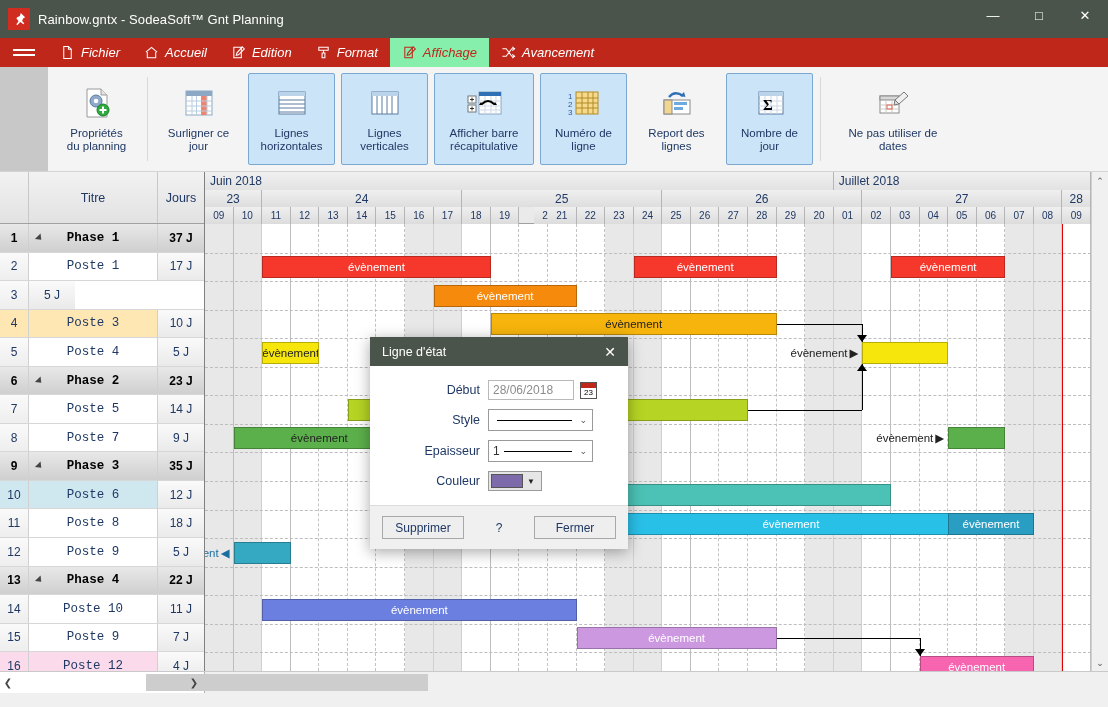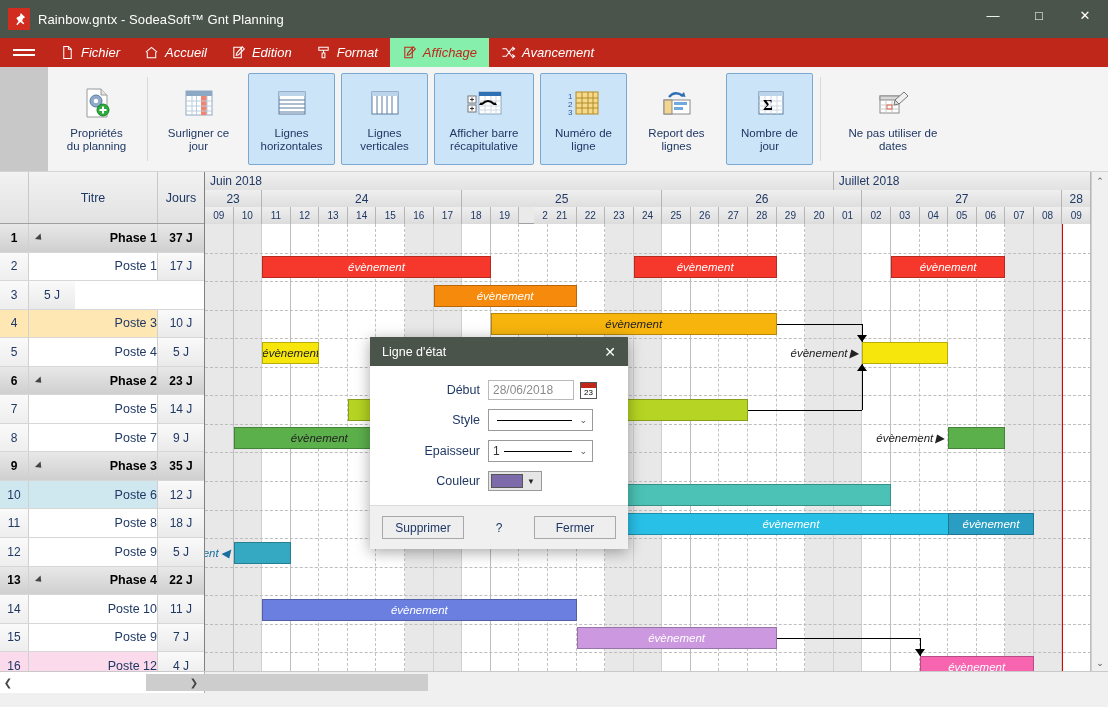--- a/index.html
+++ b/index.html
@@ -74,22 +74,22 @@
   #gh-num { width:29px; border-right:1px solid #c8c8c8; }
   #gh-title { flex:1; display:flex; align-items:center; justify-content:center;
               border-right:1px solid #c8c8c8; font-size:12.5px; }
   #gh-days { width:46px; display:flex; align-items:center; justify-content:center;
              font-size:12.5px; }
   #grid-rows { flex:1; overflow:hidden; }
   .grow { height:28.55px; display:flex; border-bottom:1px solid #d7d7d7; }
   .gc-num { width:29px; display:flex; align-items:center; justify-content:center;
             font-size:12px; border-right:1px solid #d0d0d0;
             background:linear-gradient(#fafafa,#eeeeee); }
-  .gc-title { flex:1; display:flex; align-items:center; justify-content:flex-end;
-              font-size:12.5px; border-right:1px solid #d0d0d0; position:relative; }
+  .gc-title { flex:1; display:flex; align-items:center; justify-content:center;
+              font-size:12.5px; border-right:1px solid #d0d0d0; position:relative;font-family:Liberation Mono, monospace; }
   .gc-days { width:46px; display:flex; align-items:center; justify-content:center;
              font-size:12px; background:linear-gradient(#fafafa,#eaeaea); }
   .grow.phase .gc-num, .grow.phase .gc-title, .grow.phase .gc-days {
     font-weight:bold; background:linear-gradient(#e8e8e8,#cfcfcf); color:#000; }
   .grow.sel-yellow .gc-num, .grow.sel-yellow .gc-title { background:#ffe7b3; }
   .grow.sel-blue   .gc-num, .grow.sel-blue   .gc-title { background:#cfe8f0; }
   .grow.sel-pink   .gc-num, .grow.sel-pink   .gc-title { background:#fbdbeb; }
   .twisty { position:absolute; left:8px; top:50%; transform:translateY(-50%);
             width:0;height:0;border-left:5px solid #444;border-top:4px solid transparent;
             border-bottom:4px solid transparent; }
@@ -101,21 +101,21 @@
                 border-bottom:1px solid #a0a0a0; }
   .gh-month { position:absolute; top:0; height:18px; border-right:1px solid #b5b5b5;
               background:linear-gradient(#f0f0f0,#e2e2e2);
               display:flex; align-items:center; padding-left:5px; font-size:12px; }
   .gh-week { position:absolute; top:18px; height:17px; border-right:1px solid #b5b5b5;
              background:linear-gradient(#efefef,#dedede);
              display:flex; align-items:center; justify-content:center; font-size:12px; }
   .gh-day { position:absolute; top:35px; height:17px; border-right:1px solid #b5b5b5;
             background:linear-gradient(#efefef,#dcdcdc);
             display:flex; align-items:center; justify-content:center; font-size:10px; }
-  #gantt-body { position:absolute; top:52px; left:0; right:0; bottom:0; overflow:hidden;font-style:italic; }
+  #gantt-body { position:absolute; top:52px; left:0; right:0; bottom:0; overflow:hidden; }
   .vcol { position:absolute; top:0; bottom:0; border-right:1px dashed #c3c3c3; }
   .vcol.weekend { background:#e8e8e8; border-right:1px solid #d0d0d0; }
   .vcol.weekmark { border-right:1px solid #bdbdbd; }
   .hrow { position:absolute; left:0; right:0; border-bottom:1px dashed #bdbdbd; height:0; }
   .bar { position:absolute; height:22px; display:flex; align-items:center;
          justify-content:center; font-size:11.5px; color:#fff; border:1px solid rgba(0,0,0,.25);
          overflow:hidden; white-space:nowrap; }
   .lbl-left, .lbl-right { position:absolute; font-size:11.5px; white-space:nowrap;
                           display:flex; align-items:center; height:22px; }
   #today-line { position:absolute; top:0; bottom:0; width:1px; background:#e10000; }

